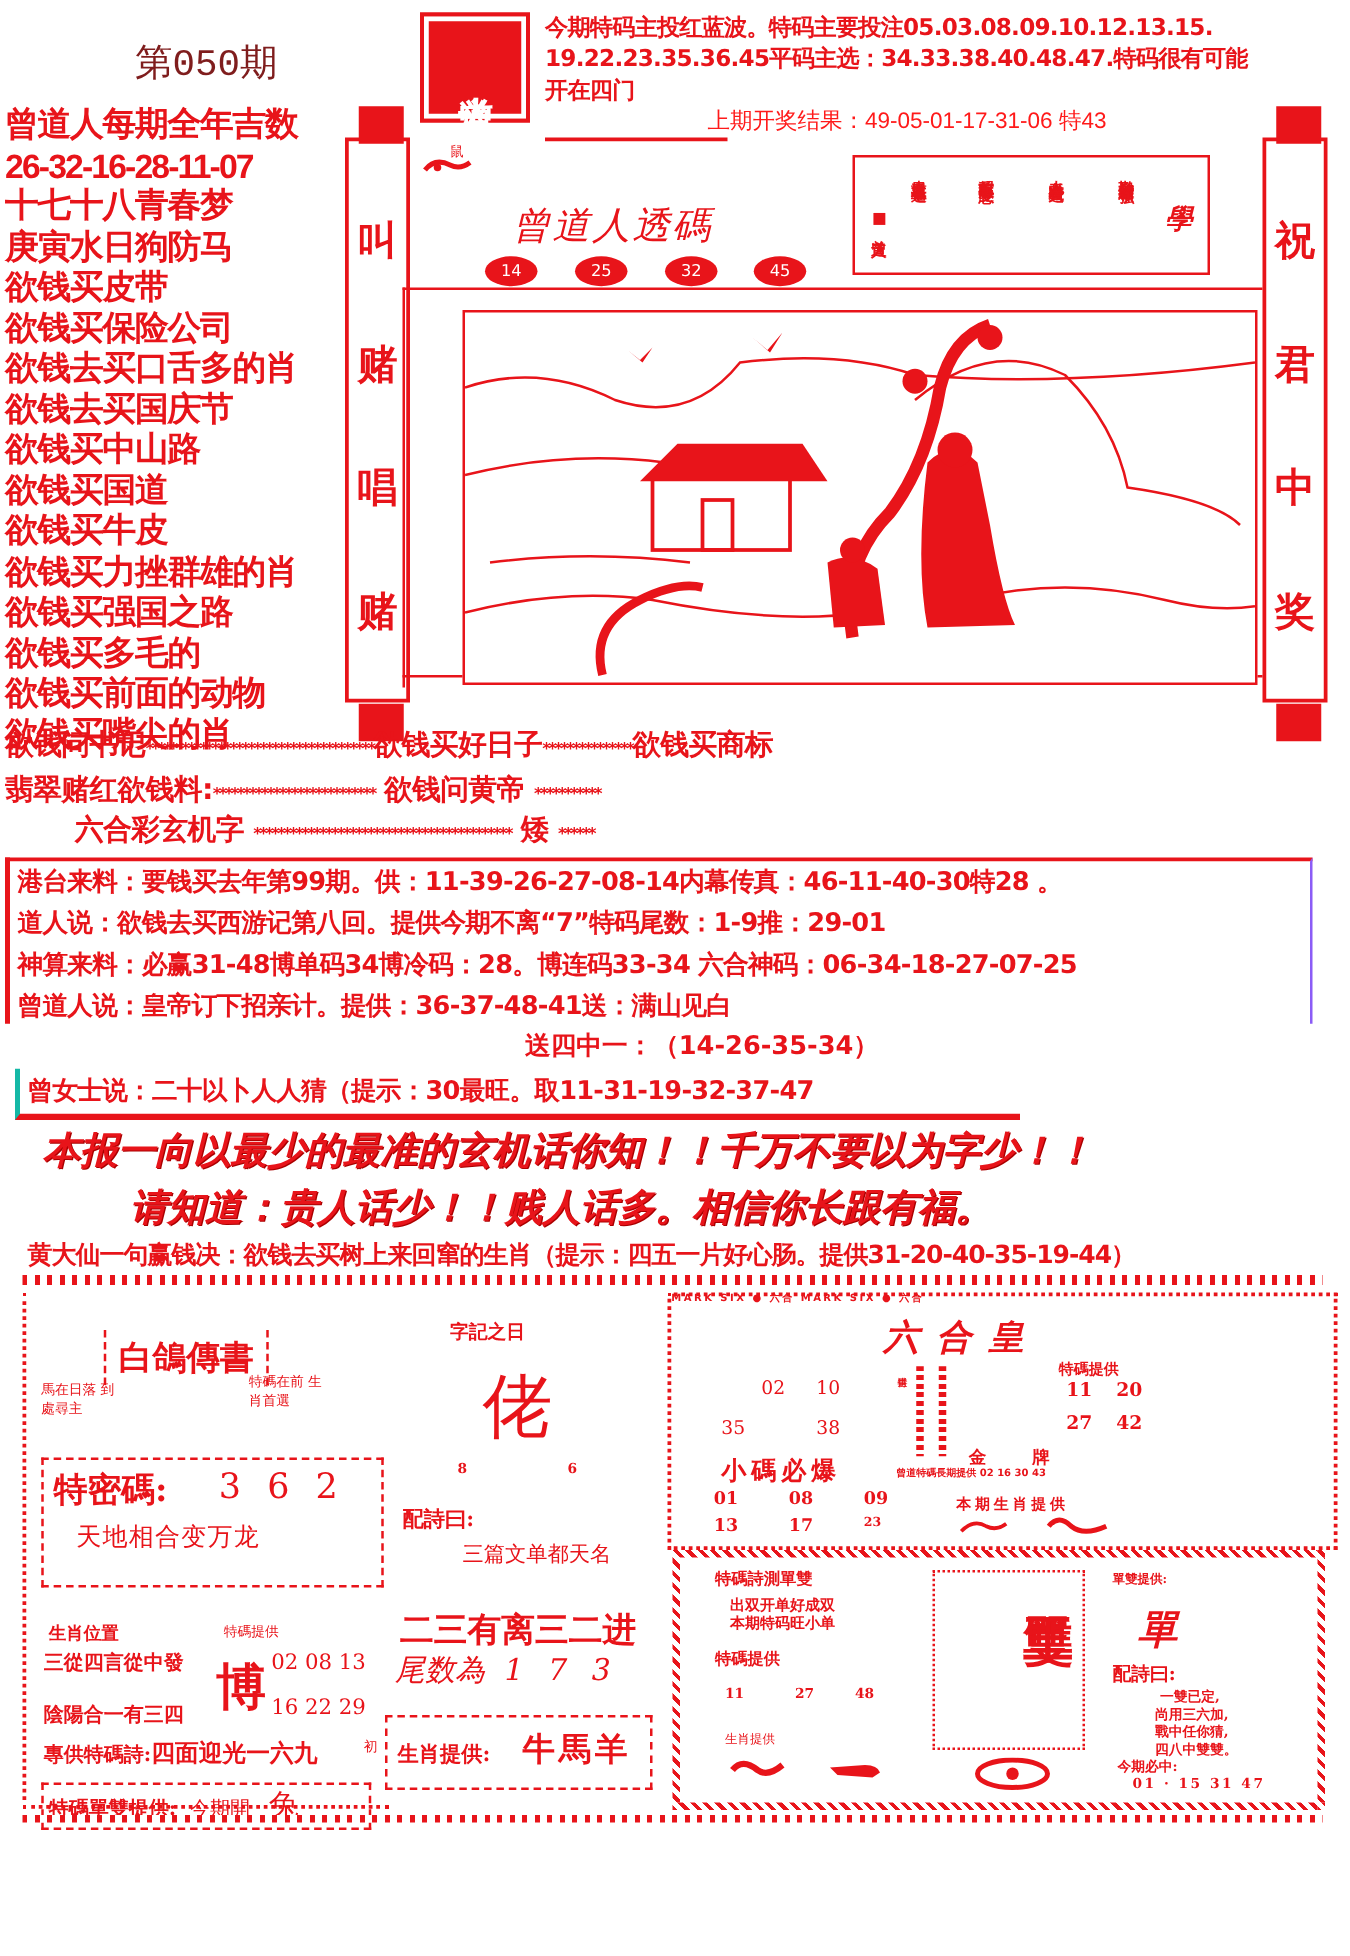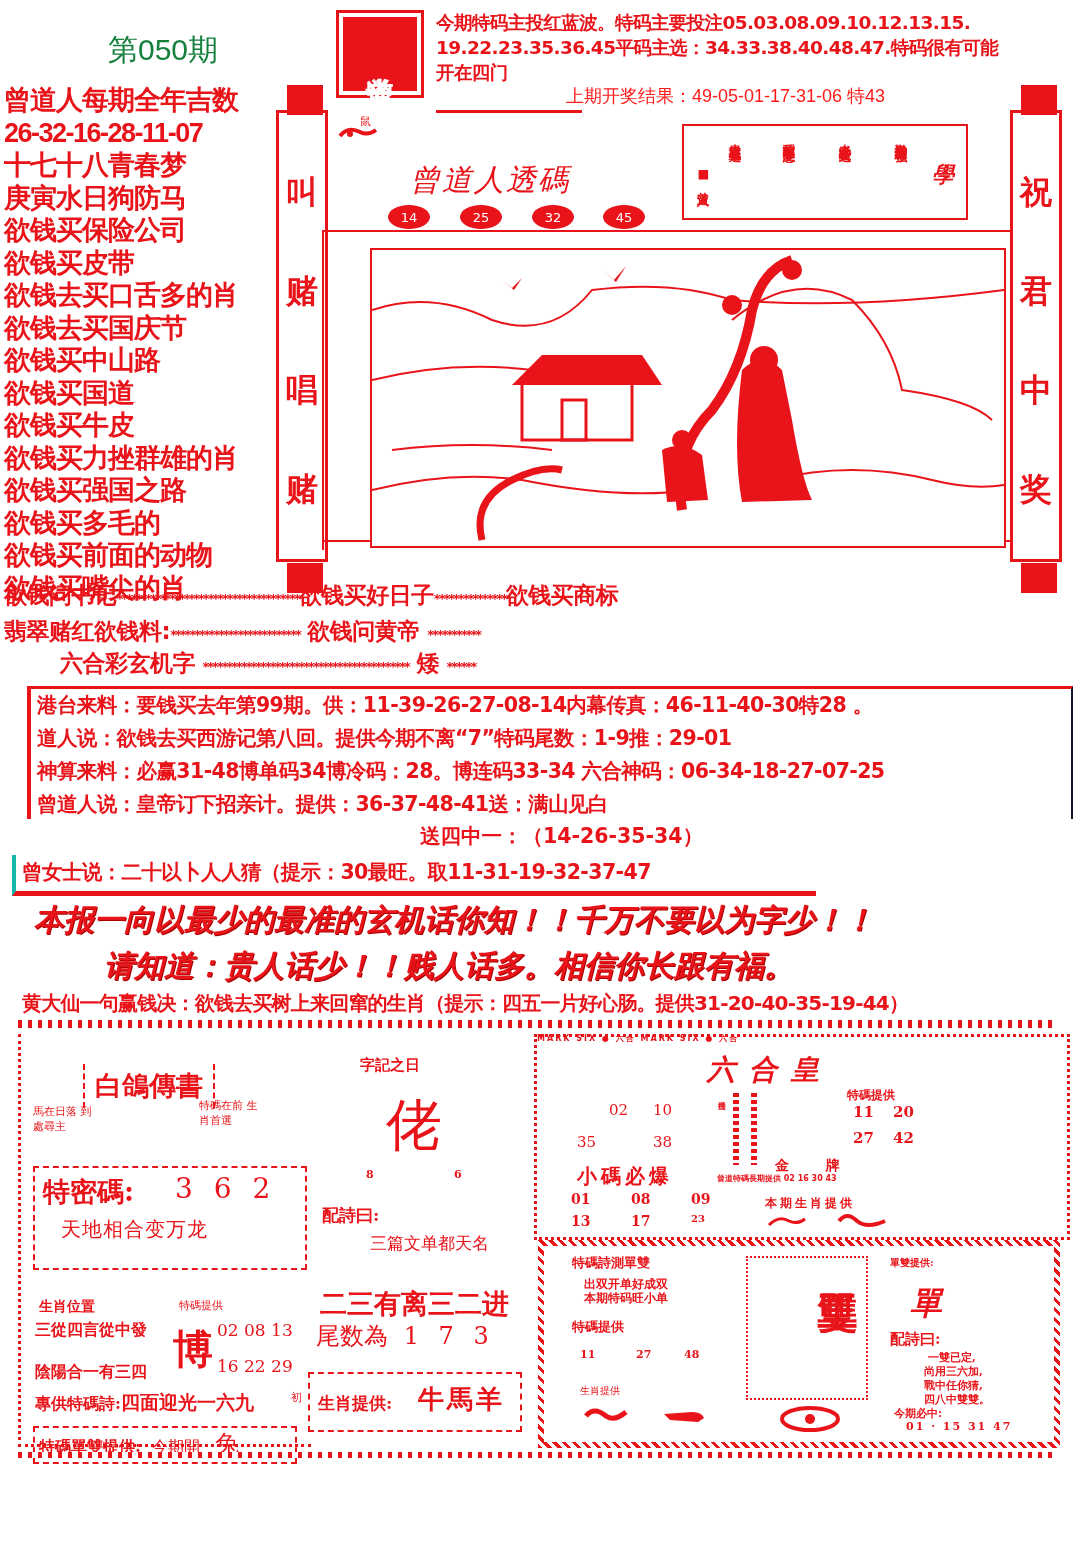--- a/index.html
+++ b/index.html
@@ -1,20 +1,20 @@
 <!DOCTYPE html>
 <html><head>
 <meta charset="utf-8">
 <style>
   html,body{margin:0;padding:0;background:#fff;}
   body{width:1080px;height:1565px;position:relative;overflow:hidden;font-family:"DejaVu Sans","Liberation Sans",sans-serif;color:#e8141a;}
   .abs{position:absolute;}
   .bold{font-weight:bold;}
   
-  #issue{left:108px;top:30px;font-size:30px;font-family:Liberation Sans, sans-serif;color:#15803d;}
+  #issue{left:108px;top:30px;font-size:30px;font-family:Liberation Mono, monospace;color:#7f1d1d;}
   
   #leftlist{left:4px;top:84px;width:272px;}
   #leftlist div{font-size:27px;font-weight:bold;line-height:32.5px;white-space:nowrap;letter-spacing:-1px;}
   
   #seal{left:336px;top:10px;width:82px;height:82px;background:#e8141a;color:#fff;display:flex;align-items:center;justify-content:center;font-size:30px;font-weight:bold;line-height:30px;text-align:center;border:3px solid #e8141a;box-shadow:inset 0 0 0 4px #fff;}
   #seal span{writing-mode:vertical-rl;}
   #toptext{left:436px;top:10px;width:640px;font-size:18.5px;font-weight:bold;line-height:25px;letter-spacing:-0.6px;}
   #lastresult{left:566px;top:84px;font-size:18px;color:#ff1a1a;font-family:"Liberation Sans",sans-serif;}
   #topline{left:436px;top:110px;width:146px;height:3px;background:#e8141a;}
   
@@ -32,41 +32,41 @@
   #mouse{left:338px;top:118px;font-size:12px;}
   
   #poembox{left:682px;top:124px;width:282px;height:92px;border:2px solid #e8141a;}
   #poembox .col{position:absolute;top:8px;writing-mode:vertical-rl;font-size:12.5px;font-weight:bold;line-height:14px;letter-spacing:1px;}
   #poembox .xue{position:absolute;right:12px;top:34px;font-size:22px;font-weight:bold;font-style:italic;}
   
   #picture{left:370px;top:248px;width:632px;height:296px;border:2px solid #e8141a;background:#fff;overflow:hidden;}
   
   .rowline{font-size:23px;font-weight:bold;white-space:nowrap;letter-spacing:-0.5px;}
   
-  #infobox{left:27px;top:686px;width:1040px;height:130px;border-top:3px solid #e8141a;border-left:4px solid #e8141a;border-right:2px solid #0f172a;}
+  #infobox{left:4px;top:686px;width:1040px;height:130px;border-top:3px solid #e8141a;border-left:4px solid #e8141a;border-right:2px solid #8b5cf6;}
   #infobox .ln{font-size:20.5px;font-weight:bold;line-height:33px;white-space:nowrap;letter-spacing:-0.6px;padding-left:6px;}
   #zengnvshi{left:12px;top:855px;width:800px;height:36px;border-left:4px solid #14b8a6;border-bottom:5px solid #e8141a;}
   
   .slogan{font-family:"DejaVu Serif",serif;font-weight:bold;font-style:italic;font-size:30px;white-space:nowrap;text-shadow:1px 1px 0 #a00;}
   .small{font-size:11px;}
   .serif{font-family:"DejaVu Serif","Liberation Serif",serif;}
   .stripeborder{border:6px solid transparent;border-image:repeating-linear-gradient(45deg,#e8141a 0 3px,#fff 3px 7px) 6;}
 </style>
 </head>
 <body>
 
 <div id="issue" class="abs">第050期</div>
 
 <div id="leftlist" class="abs">
   <div>曾道人每期全年吉数</div>
   <div style="font-family:'Liberation Sans',sans-serif;letter-spacing:-1.5px;">26-32-16-28-11-07</div>
   <div>十七十八青春梦</div>
   <div>庚寅水日狗防马</div>
+  <div>欲钱买皮带</div>
   <div>欲钱买保险公司</div>
-  <div>欲钱买皮带</div>
   <div>欲钱去买口舌多的肖</div>
   <div>欲钱去买国庆节</div>
   <div>欲钱买中山路</div>
   <div>欲钱买国道</div>
   <div>欲钱买牛皮</div>
   <div>欲钱买力挫群雄的肖</div>
   <div>欲钱买强国之路</div>
   <div>欲钱买多毛的</div>
   <div>欲钱买前面的动物</div>
   <div>欲钱买嘴尖的肖</div>
@@ -224,21 +224,21 @@
 </div>
 
 <div class="abs" style="left:308px;top:1034px;width:222px;height:410px;">
   <div class="abs serif bold" style="left:52px;top:22px;font-size:15px;">字記之日</div>
   <div class="abs serif" style="left:78px;top:54px;font-size:56px;">佬</div>
   <div class="abs serif bold small" style="left:58px;top:134px;">8</div>
   <div class="abs serif bold small" style="left:146px;top:134px;">6</div>
   <div class="abs serif bold" style="left:14px;top:170px;font-size:17px;">配詩曰:</div>
   <div class="abs serif" style="left:62px;top:198px;font-size:17px;">三篇文单都天名</div>
   <div class="abs bold" style="left:12px;top:252px;font-size:27px;">二三有离三二进</div>
-  <div class="abs serif" style="left:8px;top:286px;font-size:24px;white-space:nowrap;">
+  <div class="abs serif" style="left:8px;top:286px;font-size:24px;white-space:nowrap;font-style:italic;">
     <span>尾数為</span>
     <span style="letter-spacing:6px;margin-left:8px;">1 7 3</span>
   </div>
   <div class="abs" style="left:0px;top:338px;width:210px;height:56px;border:2px dashed #e8141a;white-space:nowrap;">
     <span class="serif bold" style="font-size:17px;position:absolute;left:8px;top:18px;">生肖提供:</span>
     <span class="serif bold" style="font-size:26px;position:absolute;left:108px;top:8px;letter-spacing:3px;">牛馬羊</span>
   </div>
 </div>
 
 <div class="abs" style="left:534px;top:1034px;width:530px;height:200px;border:3px dotted #e8141a;">

